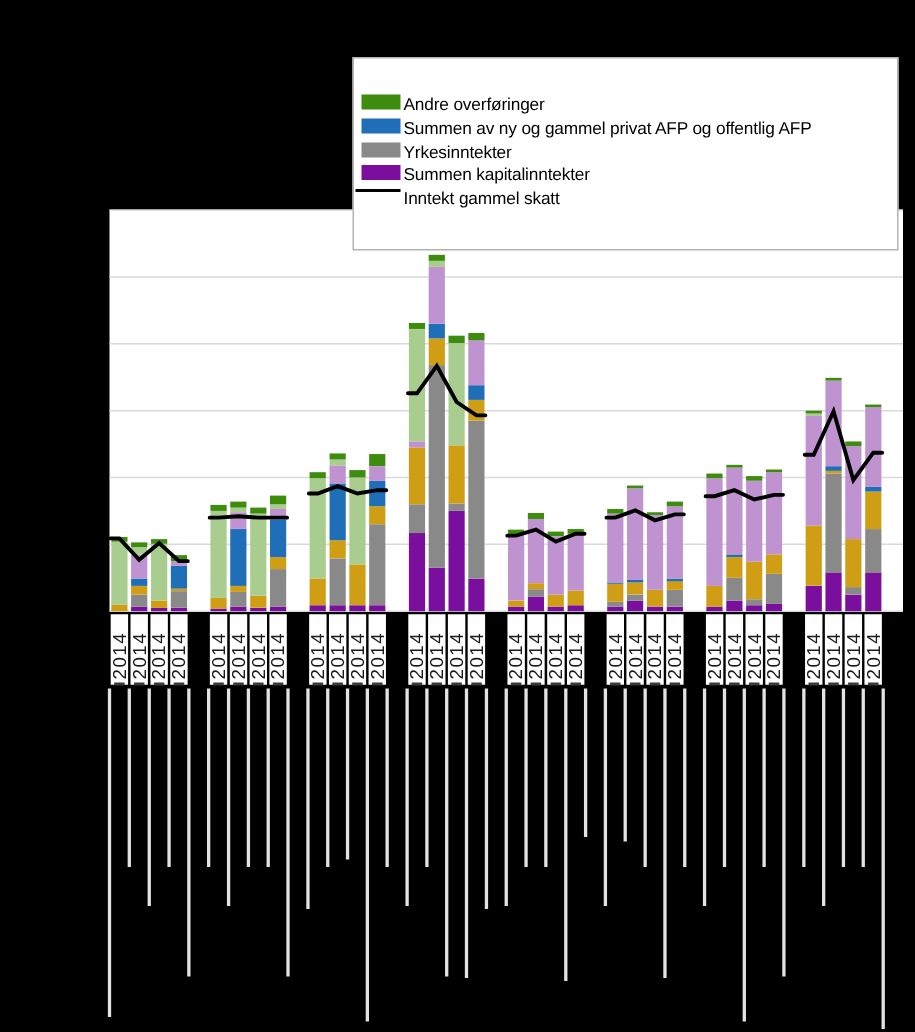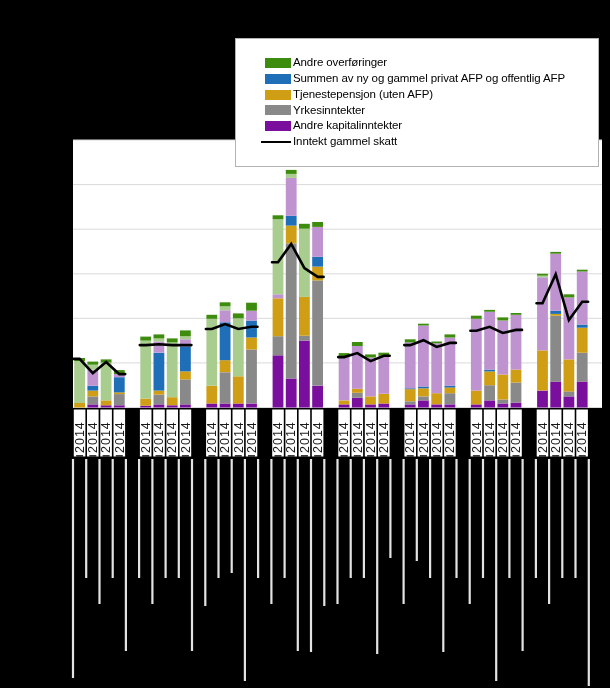--- a/index.html
+++ b/index.html
@@ -2,21 +2,21 @@
 <html><head>
 <meta charset="utf-8">
 <style>
   html,body{margin:0;padding:0;background:#000;}
   .stage{position:relative;width:610px;height:688px;background:#000;overflow:hidden;
          font-family:"Liberation Sans",sans-serif;}
   .stage svg{position:absolute;left:0;top:0;}
   .legend{position:absolute;left:235px;top:38px;width:364px;height:129px;
           background:#ffffff;border:1px solid #b3b3b3;box-sizing:border-box;
           display:flex;flex-direction:column;justify-content:center;z-index:5;}
-  .legend-row{display:flex;align-items:center;height:15.8px;line-height:15.8px;white-space:nowrap;margin-left:24px;}
+  .legend-row{display:flex;align-items:flex-start;height:15.8px;line-height:15.8px;white-space:nowrap;}
   .legend-swatch{display:inline-block;width:26px;height:10px;margin-left:5px;flex:0 0 26px;}
   .legend-lineswatch{display:inline-block;width:30px;height:0;border-top:2.6px solid #000;
           margin-left:1px;flex:0 0 30px;}
   .legend-label{font-size:11.5px;color:#000;margin-left:2px;letter-spacing:-0.1px;}
 </style>
 </head>
 <body>
 
 <div class="stage">
   <svg id="chart-svg" width="610" height="688" viewBox="0 0 610 688">
@@ -344,29 +344,25 @@
   <div id="legend" class="legend">
       <div class="legend-row">
         <span class="legend-swatch" style="background: rgb(62, 140, 14);"></span>
         <span class="legend-label">Andre overføringer</span>
       </div>
       <div class="legend-row">
         <span class="legend-swatch" style="background: rgb(31, 111, 184);"></span>
         <span class="legend-label">Summen av ny og gammel privat AFP og offentlig AFP</span>
       </div>
       <div class="legend-row">
-        <span class="legend-swatch" style="background: rgb(208, 158, 21);"></span>
-        <span class="legend-label">Tjenestepensjon (uten AFP)</span>
-      </div>
-      <div class="legend-row">
         <span class="legend-swatch" style="background: rgb(137, 137, 137);"></span>
         <span class="legend-label">Yrkesinntekter</span>
       </div>
       <div class="legend-row">
         <span class="legend-swatch" style="background: rgb(122, 15, 158);"></span>
-        <span class="legend-label">Andre kapitalinntekter</span>
+        <span class="legend-label">Summen kapitalinntekter</span>
       </div>
       <div class="legend-row">
         <span class="legend-lineswatch" style="border-top-color: rgb(0, 0, 0);"></span>
         <span class="legend-label">Inntekt gammel skatt</span>
       </div>
     </div>
 </div>
 
 </body></html>

